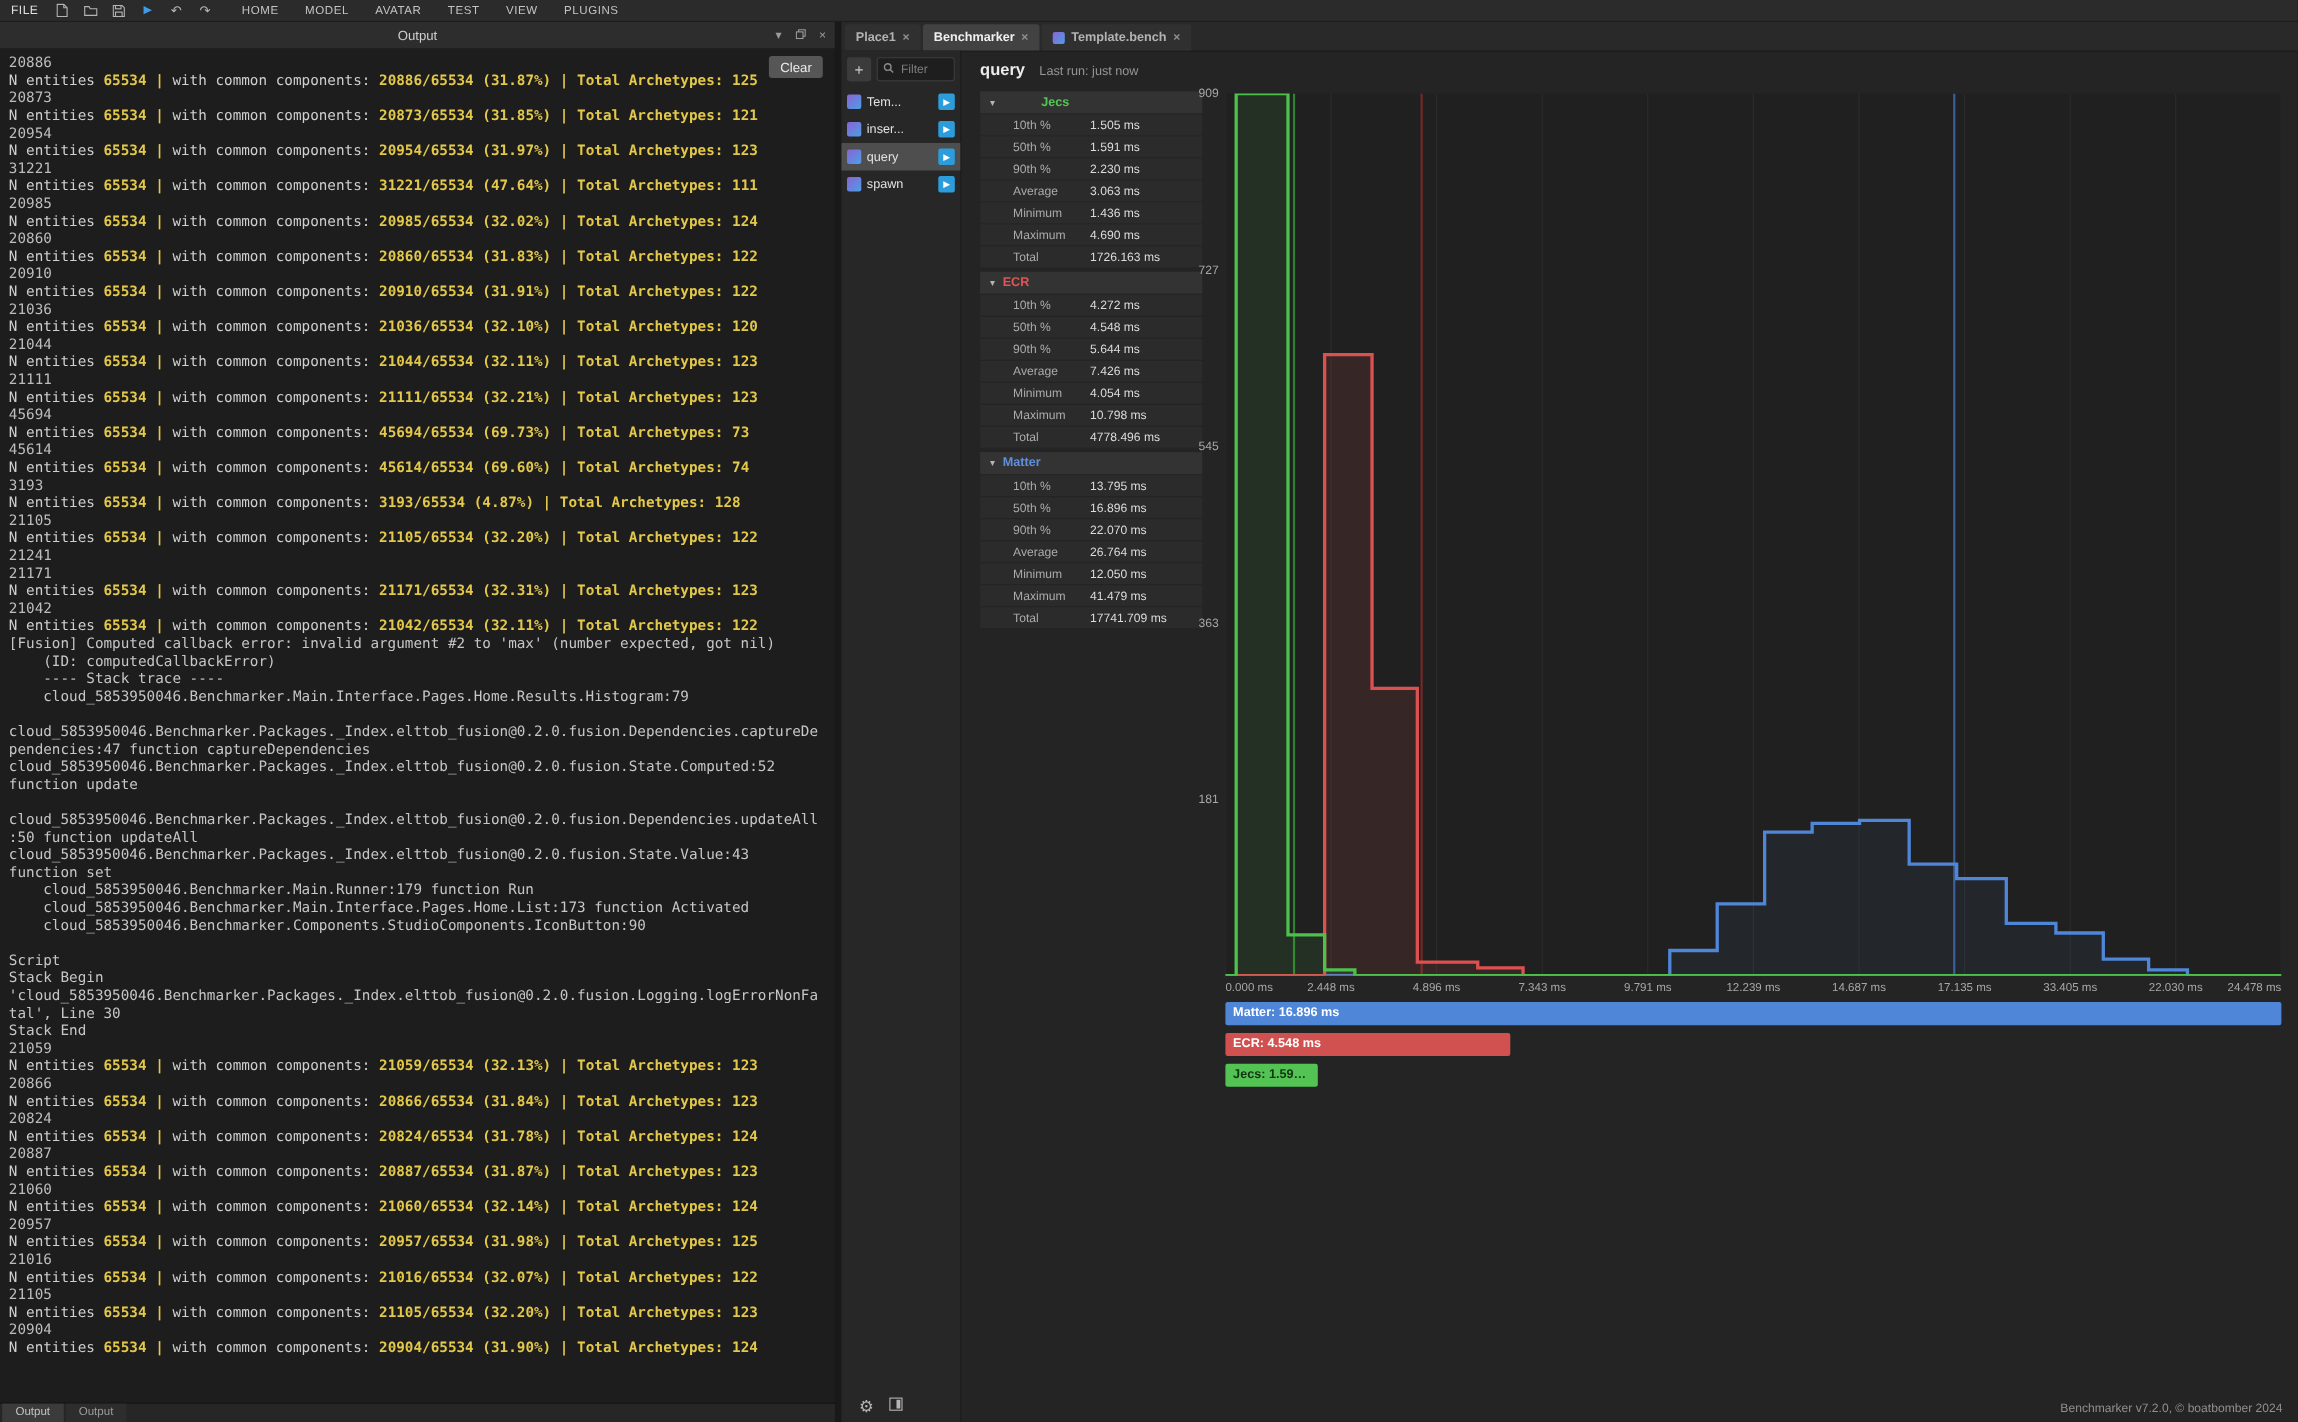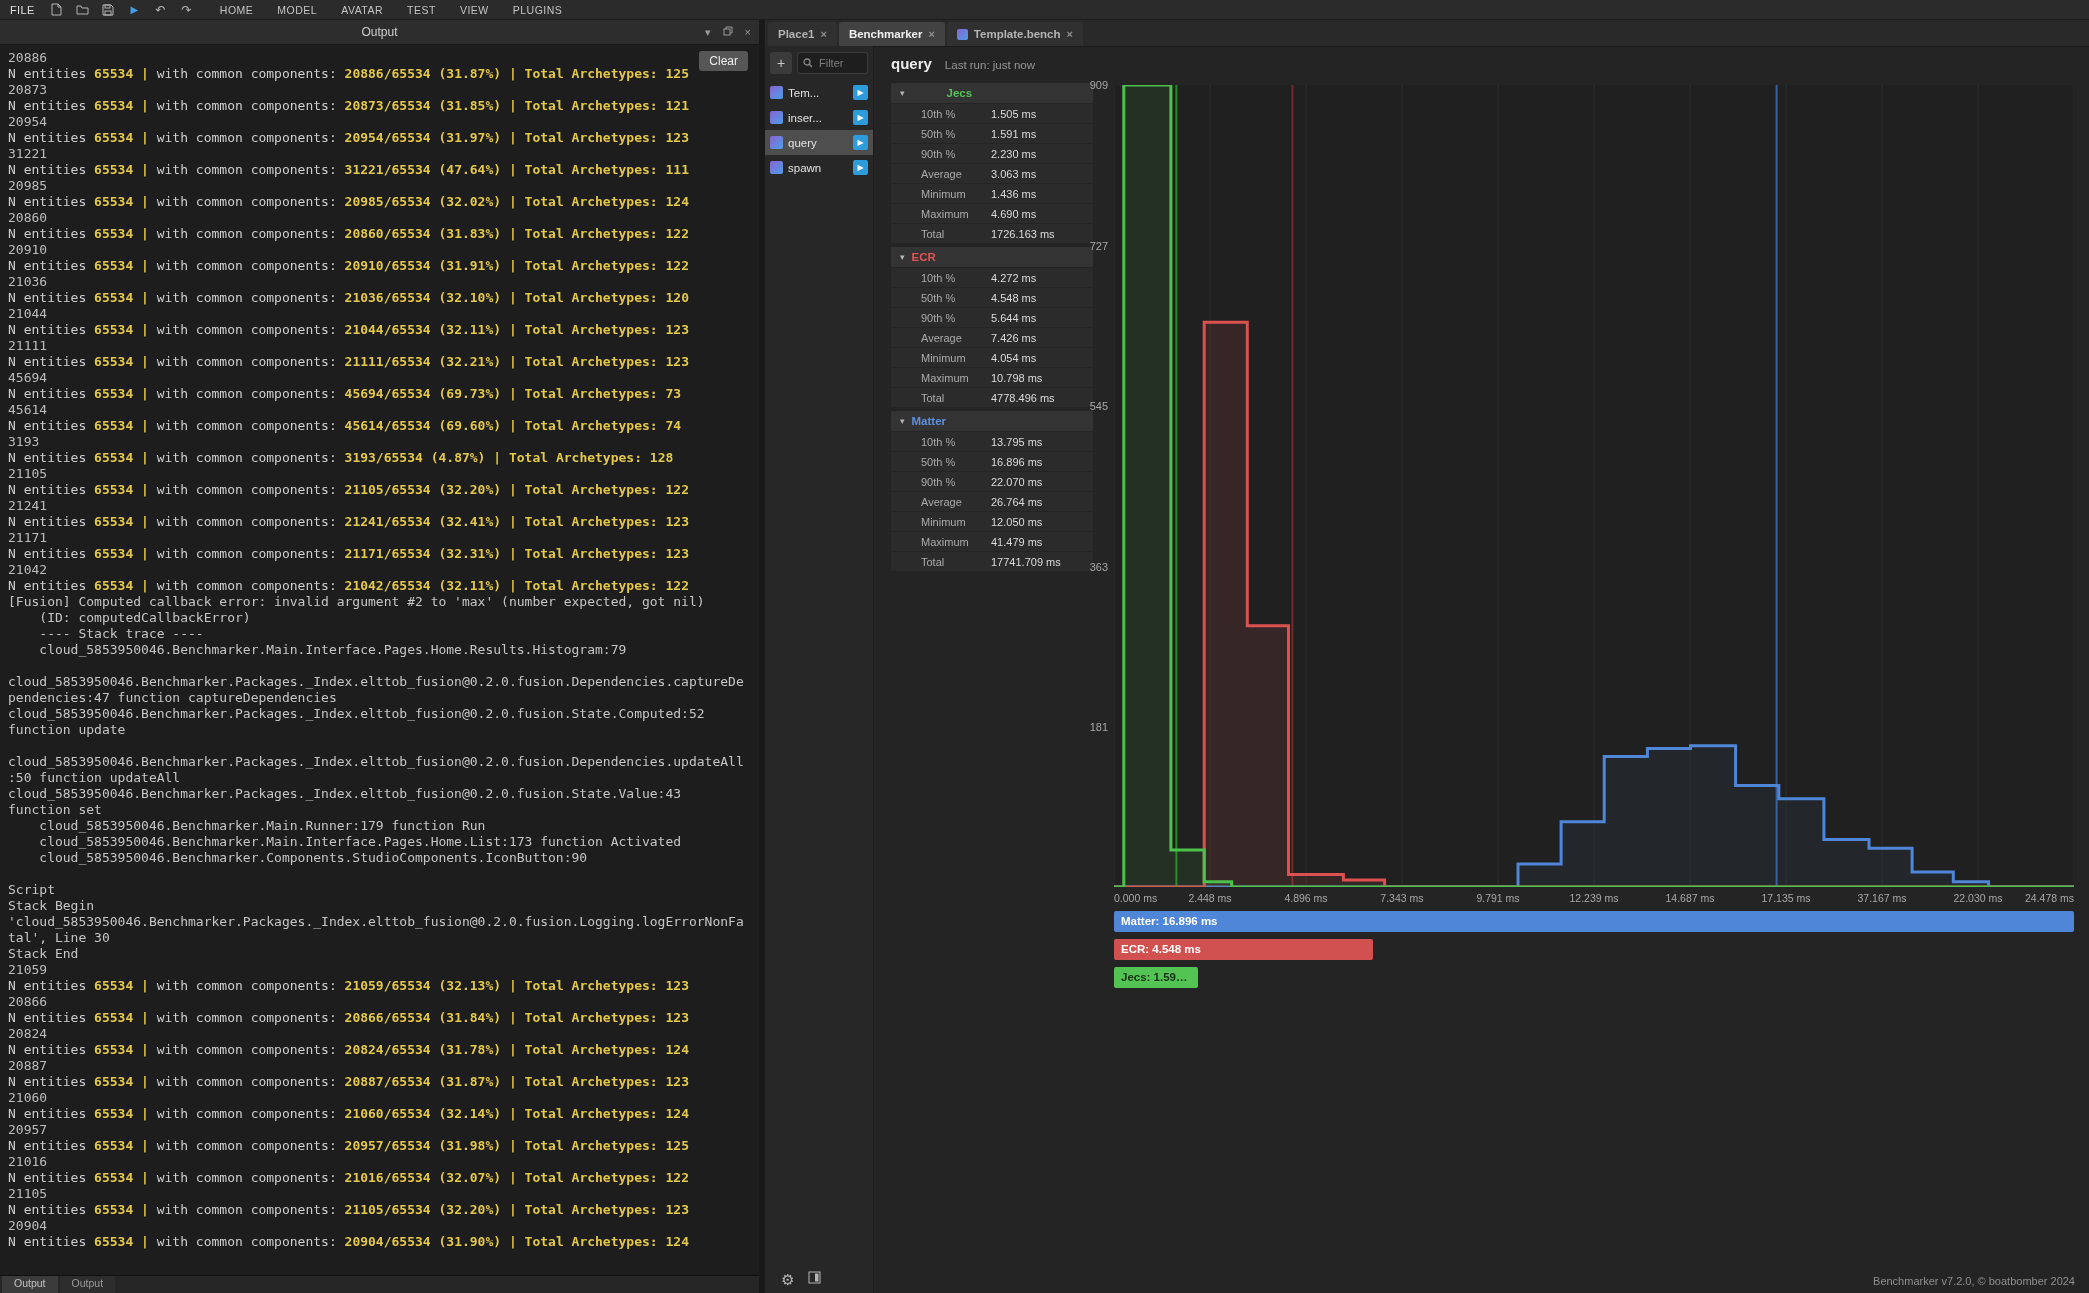--- a/index.html
+++ b/index.html
@@ -178,21 +178,20 @@
       <div class="cline"><span class="cw">N entities </span><span class="cy">65534</span><span class="cw"> </span><span class="cy">|</span><span class="cw"> with common components: </span><span class="cy">21111/65534 (32.21%)</span><span class="cw"> </span><span class="cy">|</span><span class="cw"> </span><span class="cy">Total Archetypes: 123</span></div>
       <div class="cline cn">45694</div>
       <div class="cline"><span class="cw">N entities </span><span class="cy">65534</span><span class="cw"> </span><span class="cy">|</span><span class="cw"> with common components: </span><span class="cy">45694/65534 (69.73%)</span><span class="cw"> </span><span class="cy">|</span><span class="cw"> </span><span class="cy">Total Archetypes: 73</span></div>
       <div class="cline cn">45614</div>
       <div class="cline"><span class="cw">N entities </span><span class="cy">65534</span><span class="cw"> </span><span class="cy">|</span><span class="cw"> with common components: </span><span class="cy">45614/65534 (69.60%)</span><span class="cw"> </span><span class="cy">|</span><span class="cw"> </span><span class="cy">Total Archetypes: 74</span></div>
       <div class="cline cn">3193</div>
       <div class="cline"><span class="cw">N entities </span><span class="cy">65534</span><span class="cw"> </span><span class="cy">|</span><span class="cw"> with common components: </span><span class="cy">3193/65534 (4.87%)</span><span class="cw"> </span><span class="cy">|</span><span class="cw"> </span><span class="cy">Total Archetypes: 128</span></div>
       <div class="cline cn">21105</div>
       <div class="cline"><span class="cw">N entities </span><span class="cy">65534</span><span class="cw"> </span><span class="cy">|</span><span class="cw"> with common components: </span><span class="cy">21105/65534 (32.20%)</span><span class="cw"> </span><span class="cy">|</span><span class="cw"> </span><span class="cy">Total Archetypes: 122</span></div>
       <div class="cline cn">21241</div>
-      <div class="cline"><span class="cw">N entities </span><span class="cy">65534</span><span class="cw"> </span><span class="cy">|</span><span class="cw"> with common components: </span><span class="cy">21241/65534 (32.41%)</span><span class="cw"> </span><span class="cy">|</span><span class="cw"> </span><span class="cy">Total Archetypes: 123</span></div>
       <div class="cline cn">21171</div>
       <div class="cline"><span class="cw">N entities </span><span class="cy">65534</span><span class="cw"> </span><span class="cy">|</span><span class="cw"> with common components: </span><span class="cy">21171/65534 (32.31%)</span><span class="cw"> </span><span class="cy">|</span><span class="cw"> </span><span class="cy">Total Archetypes: 123</span></div>
       <div class="cline cn">21042</div>
       <div class="cline"><span class="cw">N entities </span><span class="cy">65534</span><span class="cw"> </span><span class="cy">|</span><span class="cw"> with common components: </span><span class="cy">21042/65534 (32.11%)</span><span class="cw"> </span><span class="cy">|</span><span class="cw"> </span><span class="cy">Total Archetypes: 122</span></div>
       <div class="cline cx">[Fusion] Computed callback error: invalid argument #2 to 'max' (number expected, got nil)</div>
       <div class="cline cx">    (ID: computedCallbackError)</div>
       <div class="cline cx">    ---- Stack trace ----</div>
       <div class="cline cx">    cloud_5853950046.Benchmarker.Main.Interface.Pages.Home.Results.Histogram:79</div>
       <div class="cline">&nbsp;</div>
       <div class="cline cx">cloud_5853950046.Benchmarker.Packages._Index.elttob_fusion@0.2.0.fusion.Dependencies.captureDe</div>
@@ -445,21 +444,21 @@
         <div class="ylabel" style="top: 193.576px;">727</div>
         <div class="ylabel" style="top: 33px;">909</div>
         <div class="xlabel" style="left: 240px;">0.000 ms</div>
         <div class="xlabel" style="left: 336.008px; transform: translateX(-50%);">2.448 ms</div>
         <div class="xlabel" style="left: 432.016px; transform: translateX(-50%);">4.896 ms</div>
         <div class="xlabel" style="left: 527.984px; transform: translateX(-50%);">7.343 ms</div>
         <div class="xlabel" style="left: 623.992px; transform: translateX(-50%);">9.791 ms</div>
         <div class="xlabel" style="left: 720px; transform: translateX(-50%);">12.239 ms</div>
         <div class="xlabel" style="left: 816.008px; transform: translateX(-50%);">14.687 ms</div>
         <div class="xlabel" style="left: 912.016px; transform: translateX(-50%);">17.135 ms</div>
-        <div class="xlabel" style="left: 1008.02px; transform: translateX(-50%);">37.167 ms</div>
+        <div class="xlabel" style="left: 1008.02px; transform: translateX(-50%);">33.405 ms</div>
         <div class="xlabel" style="left: 1103.99px; transform: translateX(-50%);">22.030 ms</div>
         <div class="xlabel" style="left: 1200px; transform: translateX(-100%);">24.478 ms</div>
         <div class="legend-bar" style="top: 865px; width: 960px; background: rgb(79, 134, 216); color: rgb(255, 255, 255);">Matter: 16.896 ms</div>
         <div class="legend-bar" style="top: 893px; width: 259.2px; background: rgb(209, 80, 80); color: rgb(255, 255, 255);">ECR: 4.548 ms</div>
         <div class="legend-bar" style="top: 921px; width: 84.48px; background: rgb(83, 196, 83); color: rgb(18, 51, 18);">Jecs: 1.591 ms</div>
       </div>
 
   </div>
 </div>
 

